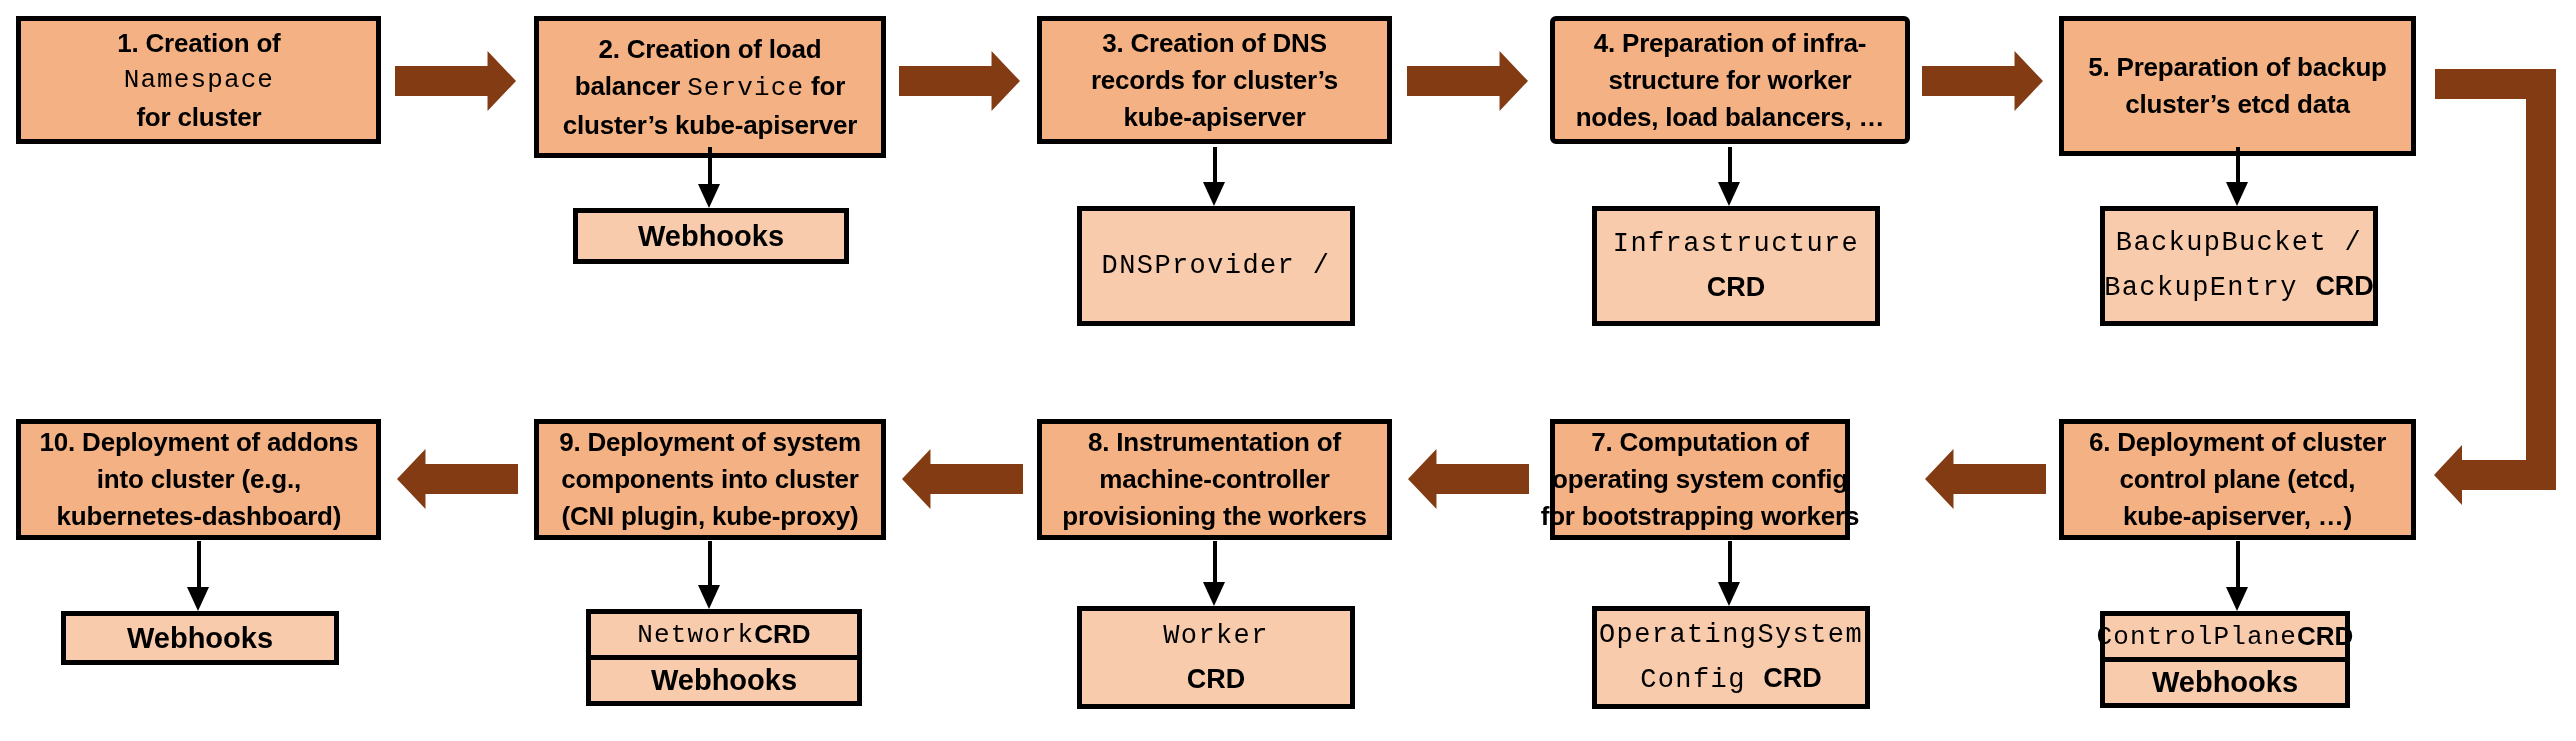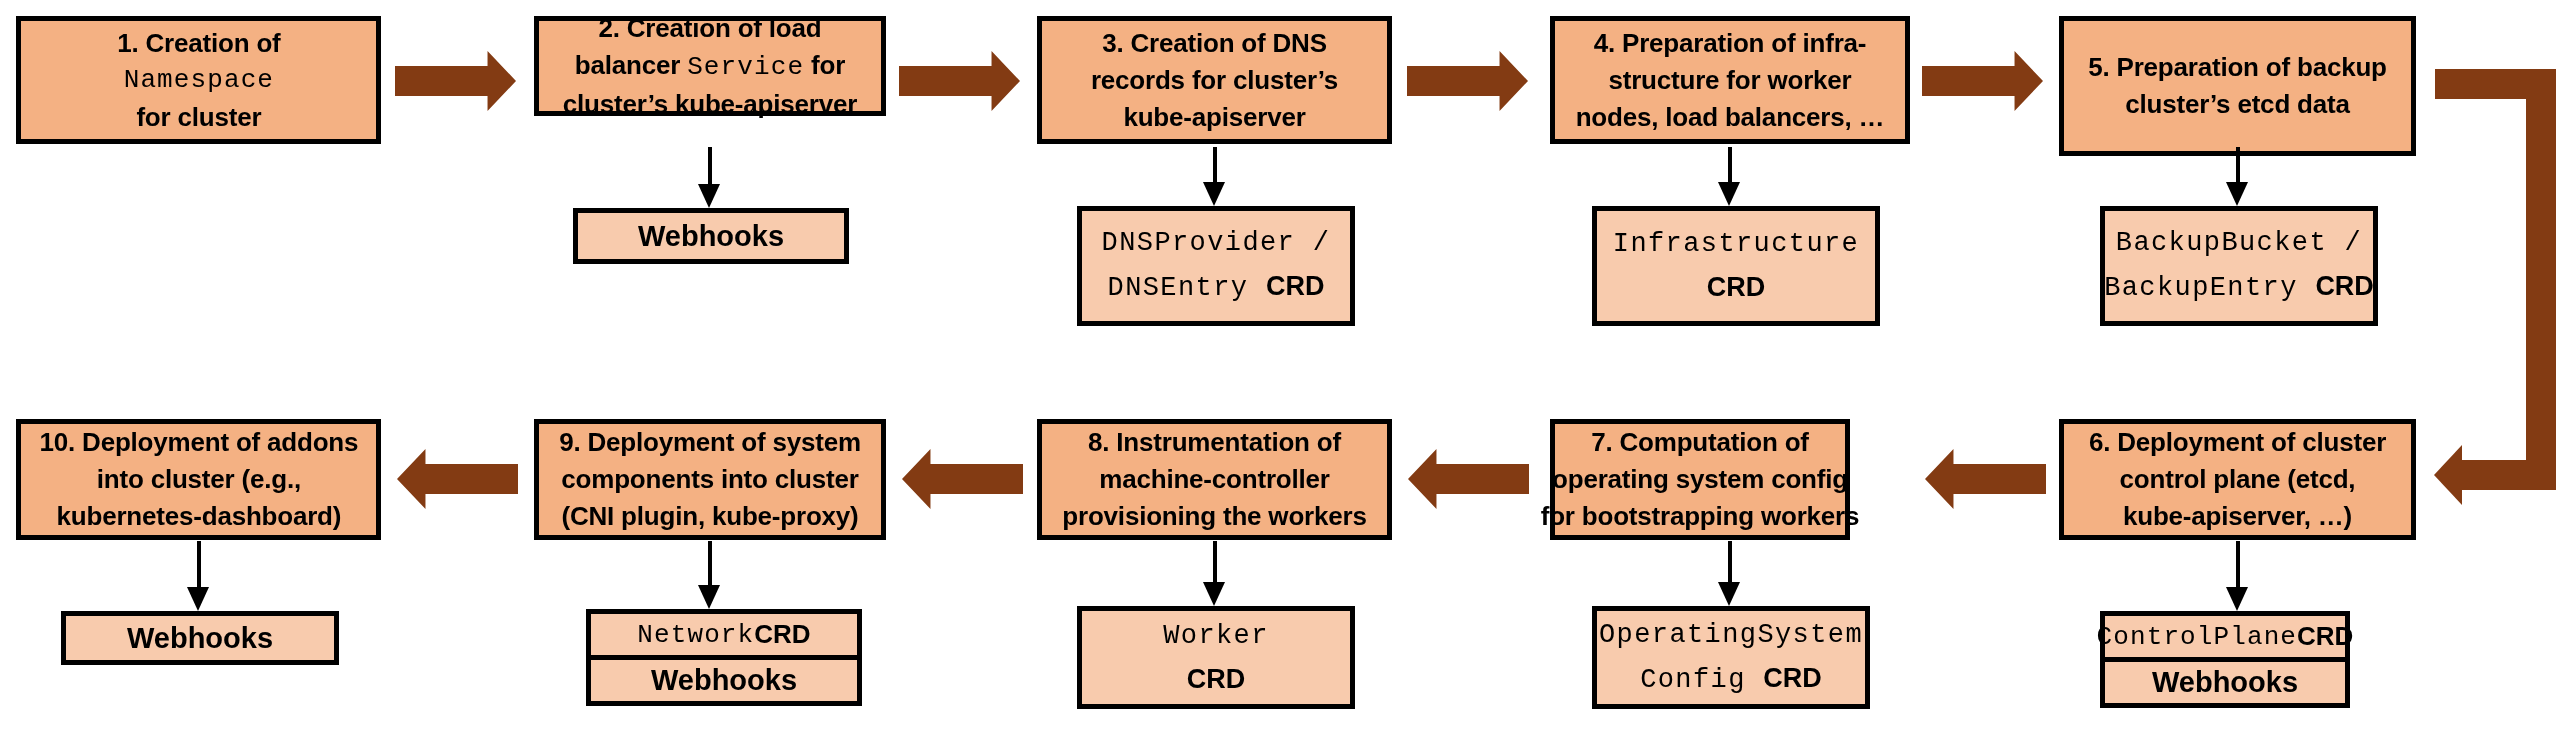--- a/index.html
+++ b/index.html
@@ -28,23 +28,23 @@
     text-align:left;
     font-size:26px;font-weight:700;line-height:37px;
     letter-spacing:-0.2px;
   }
   .tl{white-space:nowrap;}
   .mono{
     font-family:"Liberation Mono","DejaVu Sans Mono",monospace;
     font-weight:400;letter-spacing:1.1px;
   }
   .s1{left:16.4px;top:16.4px;width:365px;height:128px;}
-  .s2{left:534px;top:16.4px;width:352px;height:100px;}
+  .s2{left:534px;top:16.4px;width:352px;height:142px;}
   .s3{left:1037px;top:16.4px;width:355px;height:128px;}
-  .s4{left:1550px;top:16.4px;width:360px;height:128px;}
+  .s4{left:1550px;top:16.4px;width:360px;height:128px;border-radius:6px;}
   .s5{left:2059px;top:16.4px;width:357px;height:140px;}
   .s6{left:2059px;top:419px;width:357px;height:121px;}
   .s7{left:1550px;top:419px;width:300px;height:121px;}
   .s8{left:1037px;top:419px;width:355px;height:121px;}
   .s9{left:534px;top:419px;width:352px;height:121px;}
   .s10{left:16.4px;top:419px;width:365px;height:121px;}
 
   
   .sub{
     position:absolute;box-sizing:border-box;
@@ -164,21 +164,20 @@
   <div class="dline d2l"></div>
   <div class="dhead d2h"></div>
   <div class="sub w2">
     <div class="webhooks-label">Webhooks</div>
   </div>
 
   <div class="dline d3l"></div>
   <div class="dhead d3h"></div>
   <div class="sub dns">
     <div class="tl mono">DNSProvider /</div>
-    <div class="tl"><span class="mono">DNSEntry </span><span class="crd">CRD</span></div>
   </div>
 
   <div class="dline d4l"></div>
   <div class="dhead d4h"></div>
   <div class="sub infra">
     <div class="tl mono">Infrastructure</div>
     <div class="tl crd">CRD</div>
   </div>
 
   <div class="dline d5l"></div>

